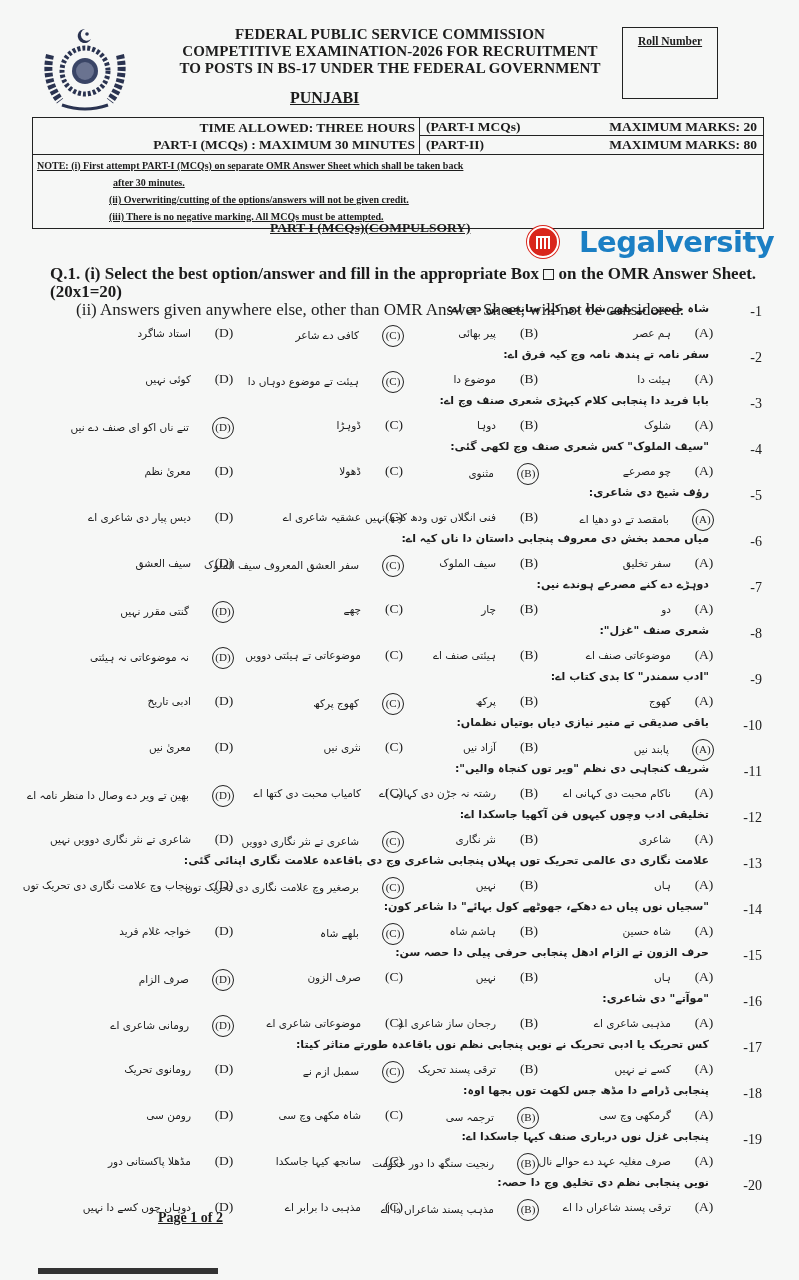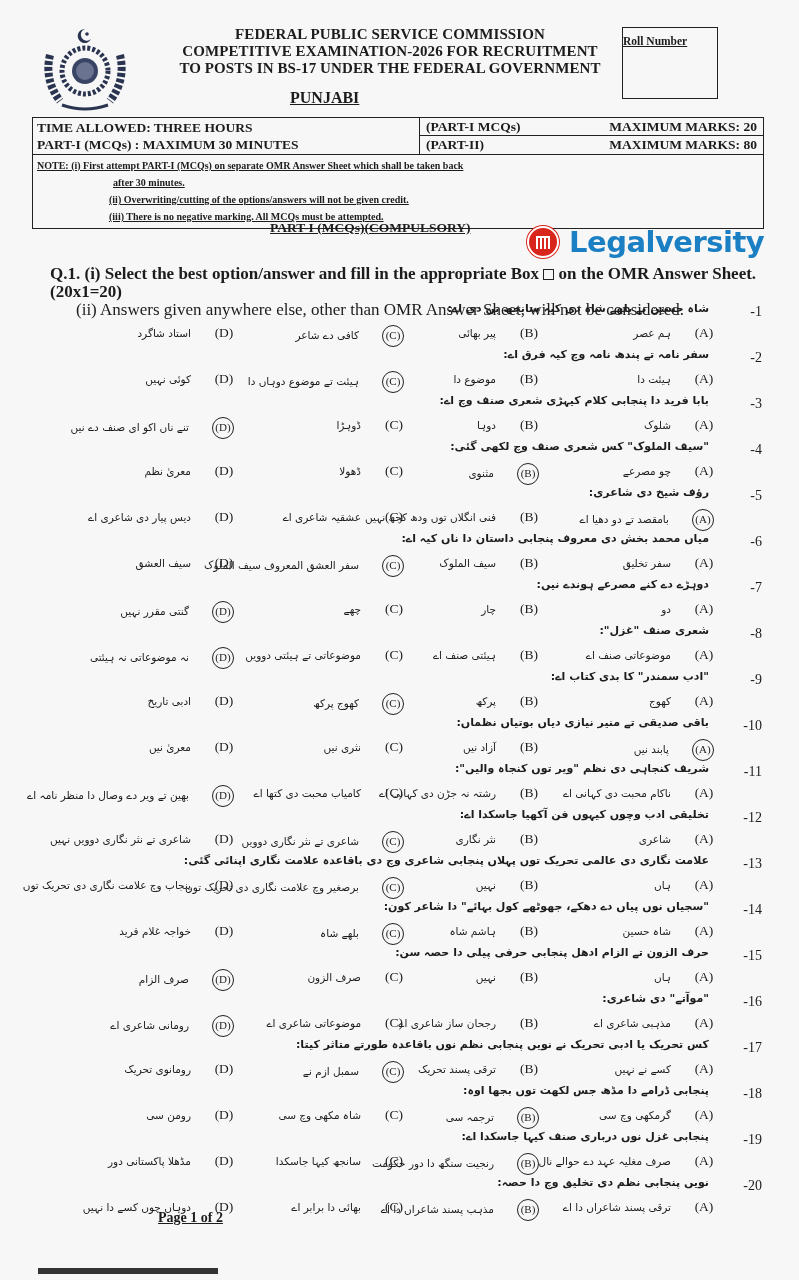--- a/index.html
+++ b/index.html
@@ -14,45 +14,45 @@
 
   
   .logo { position:absolute; left:40px; top:25px; width:90px; height:90px; }
   .title-block { position:absolute; left:165px; top:26px; width:450px; text-align:center;
     font-weight:bold; font-size:15px; line-height:17px; letter-spacing:0.1px; }
   .title-block div { white-space:nowrap; }
   .subject { position:absolute; left:290px; top:89px; font-weight:bold; font-size:16px;
     text-decoration:underline; }
   .roll-box { position:absolute; left:622px; top:27px; width:94px; height:70px;
     border:1.5px solid #222; }
-  .roll-box span { display:block; text-align:left; font-weight:bold; font-size:11.5px;
+  .roll-box span { display:block; text-align:center; font-weight:bold; font-size:11.5px;
     text-decoration:underline; margin-top:7px; }
 
   
   .info-table { position:absolute; left:32px; top:117px; width:730px; border:1.5px solid #222;
     border-collapse:collapse; font-size:13.5px; font-weight:bold; }
-  .info-row { display:flex; }
+  .info-row { display:flex;text-align:right; }
   .info-left { width:378px; border-right:1.5px solid #222; padding:1px 4px; line-height:17px; }
   .info-right { flex:1; }
   .info-right .r { display:flex; justify-content:space-between; padding:0 6px; line-height:17px; }
   .info-right .r + .r { border-top:1.5px solid #222; }
   .note { border-top:1.5px solid #222; padding:2px 4px 3px 4px; font-size:10px; line-height:17px;text-decoration:underline; }
   .note .ind { padding-left:76px; }
   .note .ind2 { padding-left:72px; }
 
   
   .part-heading { position:absolute; left:270px; top:220px; font-weight:bold; font-size:13.5px;
     text-decoration:underline; }
   .watermark { position:absolute; left:527px; top:225px; display:flex; align-items:center; }
   .wm-icon { width:28px; height:28px; border-radius:50%; background:#d9261c; position:relative;
     border:2px solid #fff; box-shadow:0 0 0 1px #d9261c; }
   .wm-icon::after { content:""; position:absolute; left:7px; top:8px; width:14px; height:11px;
     background:repeating-linear-gradient(90deg,#fff 0 2px,#d9261c 2px 4px); border-top:2px solid #fff; }
   .wm-text { font-family:"DejaVu Sans","Liberation Sans",sans-serif; font-weight:bold; font-size:29px;
-    color:#1b7fc4; margin-left:10px; letter-spacing:-0.5px; }
+    color:#1b7fc4; margin-left:20px; letter-spacing:-0.5px; }
 
   .q-instr { position:absolute; left:50px; top:265px; font-size:17px; line-height:18px; width:720px; }
   .q-instr b { font-weight:bold; }
   .q-instr .l2 { padding-left:26px; }
   .box-glyph { display:inline-block; width:9px; height:9px; border:1.3px solid #222; vertical-align:-1px; }
 
   
   .questions { position:absolute; left:0; top:304px; width:799px; }
   .q { position:relative; height:46px; }
   .q-num { position:absolute; right:37px; top:0; font-size:14px; width:30px; text-align:right; direction:ltr; }
@@ -522,21 +522,21 @@
         <span class="opt a">
       <span class="lbl">(A)</span>
       <span class="txt">ترقی پسند شاعراں دا اے</span>
     </span>
         <span class="opt b">
       <span class="lbl circled">(B)</span>
       <span class="txt">مذہب پسند شاعراں دا اے</span>
     </span>
         <span class="opt c">
       <span class="lbl">(C)</span>
-      <span class="txt">بھائی دا برابر اے</span>
+      <span class="txt">مذہبی دا برابر اے</span>
     </span>
         <span class="opt d">
       <span class="lbl">(D)</span>
       <span class="txt">دوہاں چوں کسے دا نہیں</span>
     </span>
       </div>
     </div>
 
   <div class="page-footer">Page 1 of 2</div>
   <div class="bottom-bar"></div>

